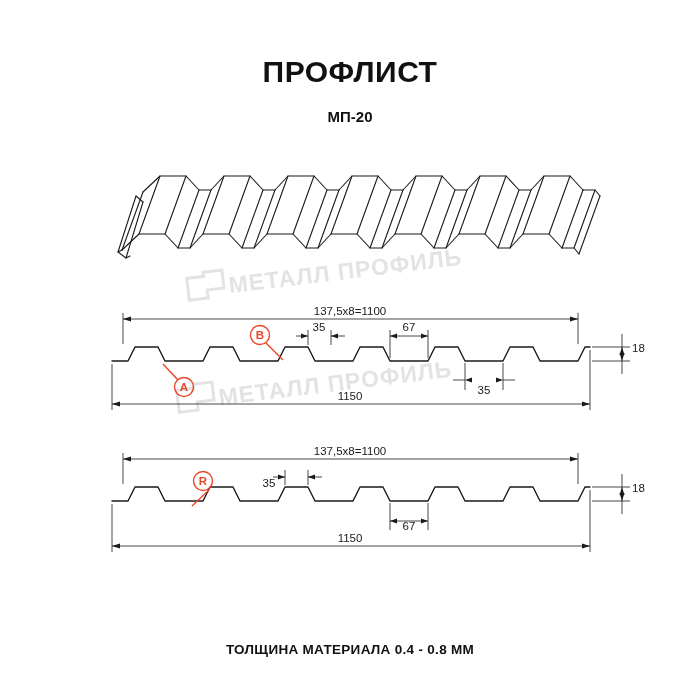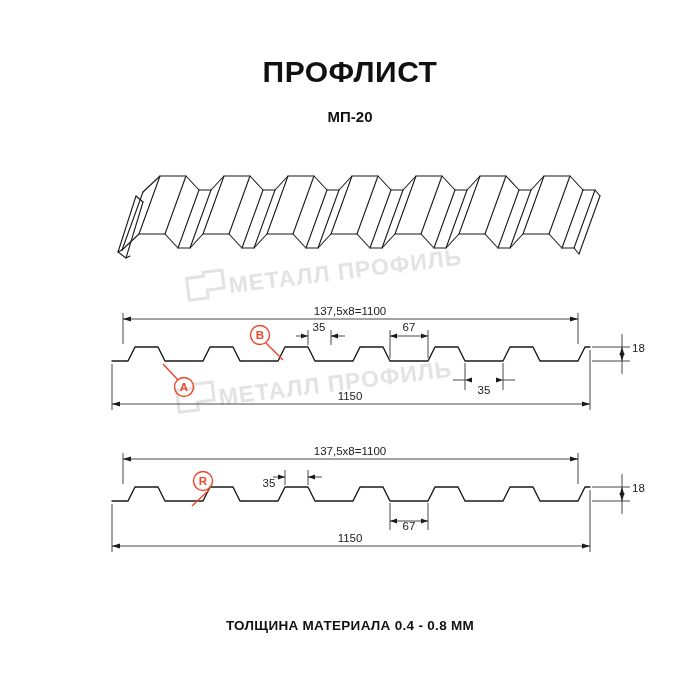--- a/index.html
+++ b/index.html
@@ -38,21 +38,21 @@
   .subtitle {
     margin-top: 20px;
     font-size: 15px;
     font-weight: bold;
     color: #111111;
   }
 
   
   .footer-note {
     position: absolute;
-    top: 618px;
+    top: 642px;
     left: 0;
     width: 700px;
     text-align: center;
     font-size: 13.5px;
     font-weight: bold;
     letter-spacing: 0.3px;
     color: #111111;
   }
 
   

